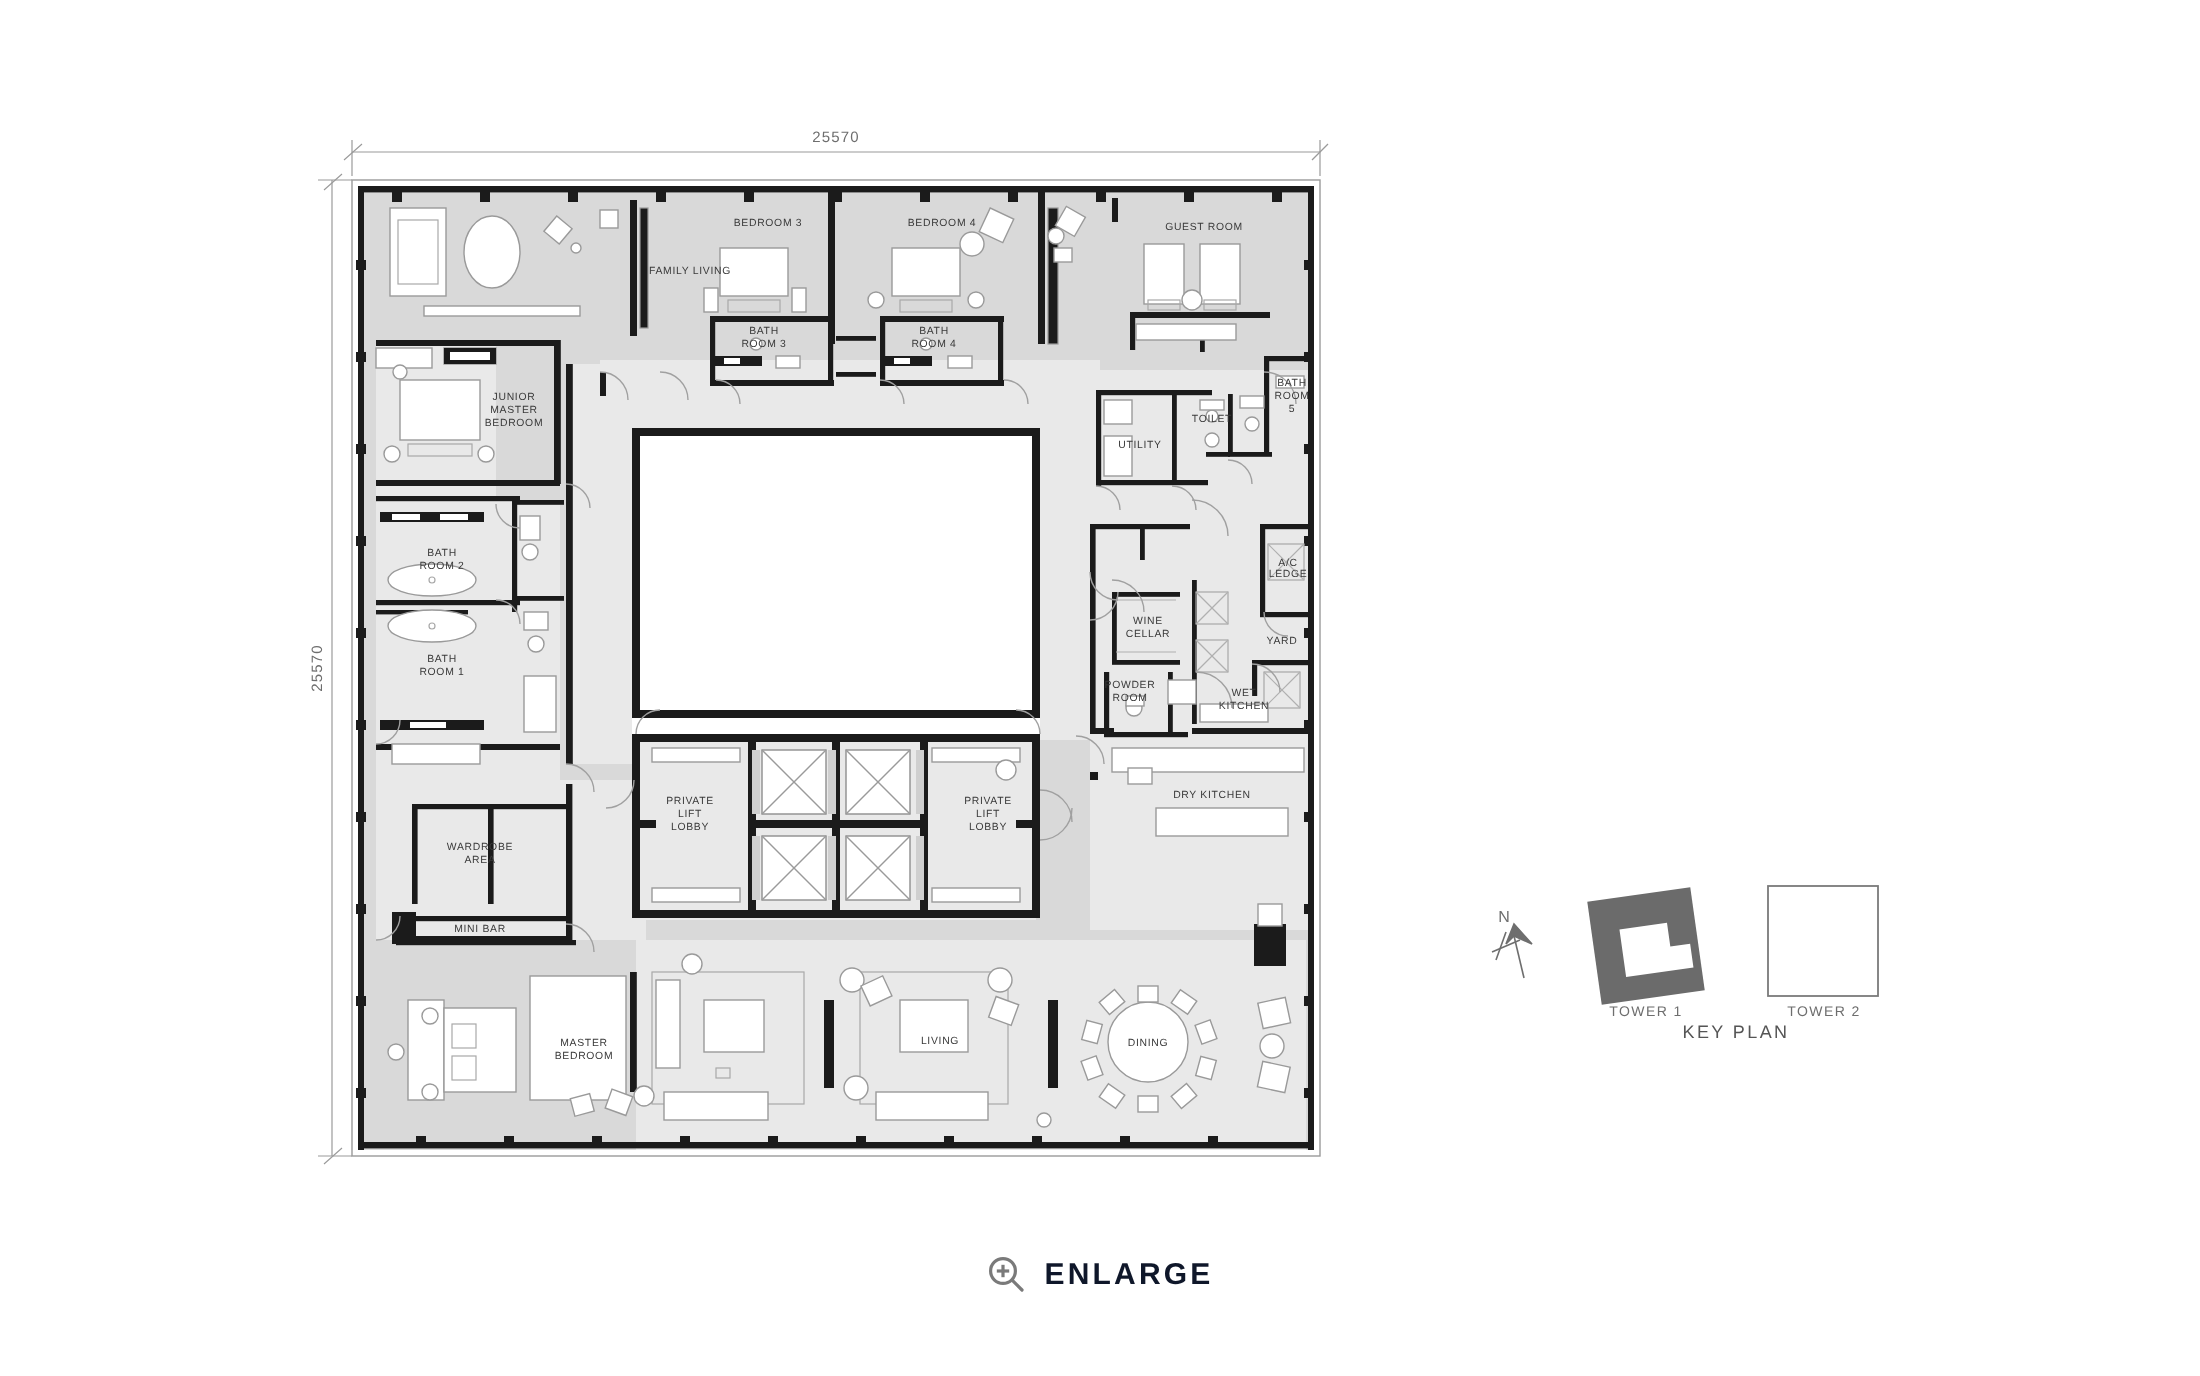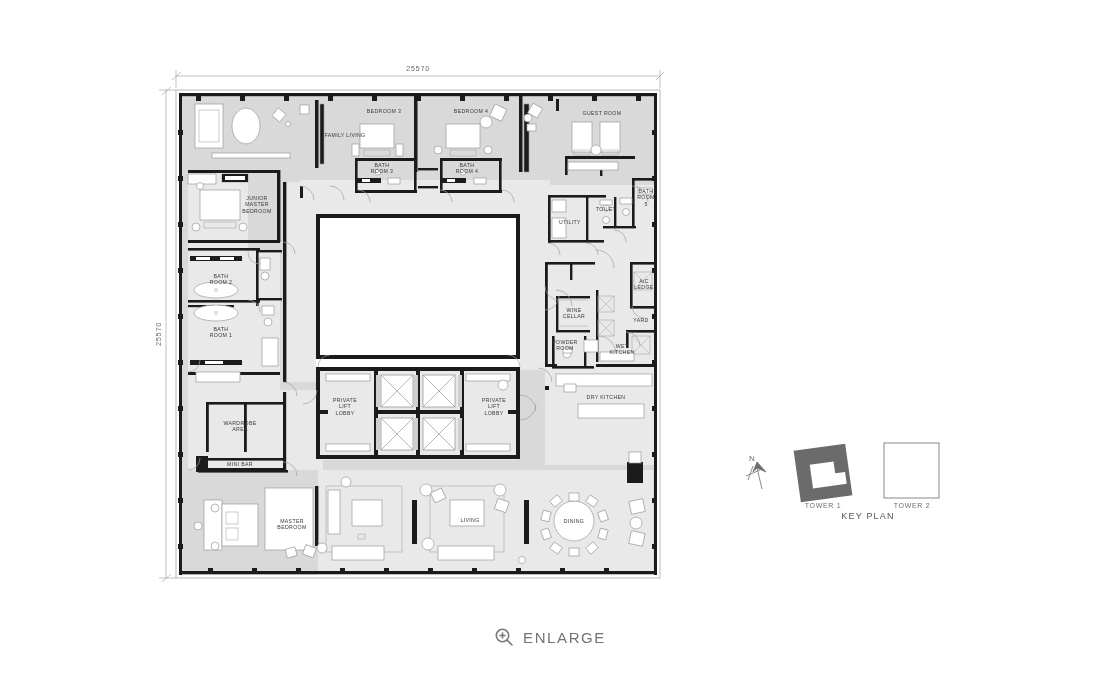--- a/index.html
+++ b/index.html
@@ -9,21 +9,21 @@
     position:relative;overflow:hidden;
   }
   #stage{position:absolute;left:0;top:0;width:1061px;height:688px;}
   .svgwrap{position:absolute;left:0;top:0;}
   .enlarge-bar{
     position:absolute;left:0;top:612px;width:1100px;height:50px;
     display:flex;align-items:center;justify-content:center;
   }
   .enlarge-btn{
     display:flex;align-items:center;gap:9px;cursor:pointer;
-    color:#737373;font-size:15px;letter-spacing:1.6px;font-weight:400;
+    color:#0f172a;font-size:15px;letter-spacing:1.6px;font-weight:700;
   }
   .enlarge-btn .lbl{line-height:1;}
   .mag{width:20px;height:20px;display:block;}
 </style>
 </head>
 <body>
 
 <div id="stage">
 
   <svg class="svgwrap" width="1100" height="688" viewBox="0 0 1100 688" shape-rendering="geometricPrecision">

